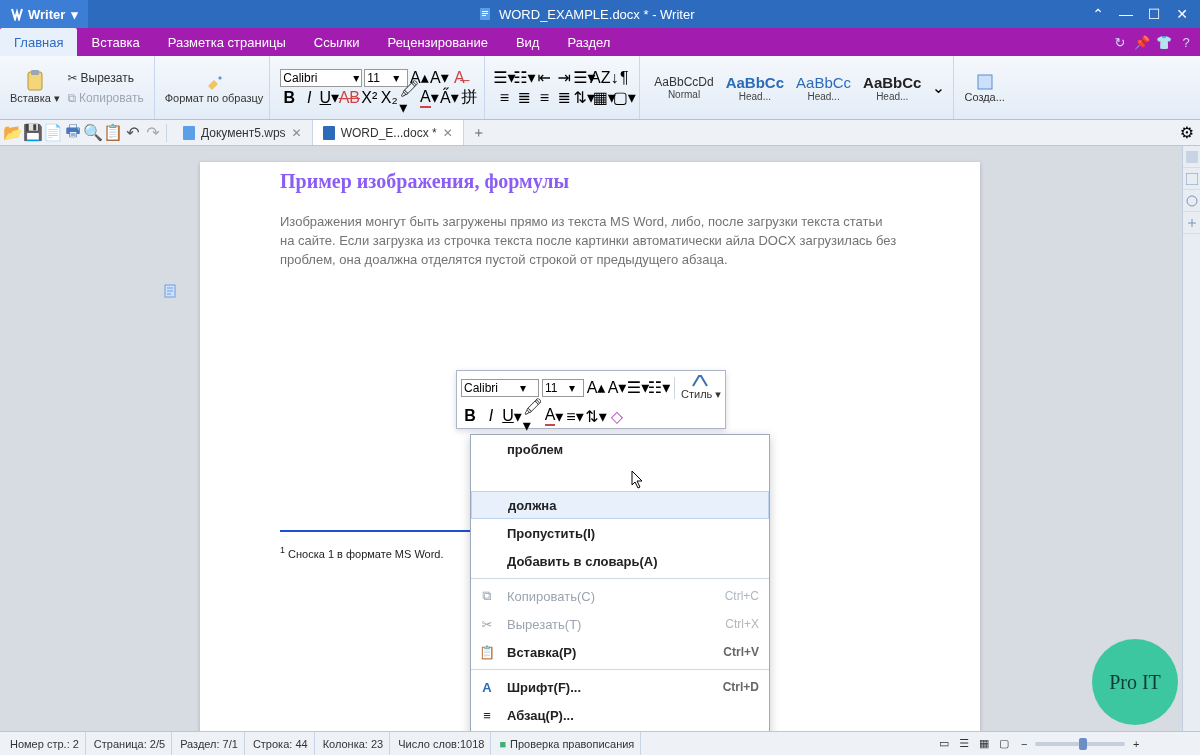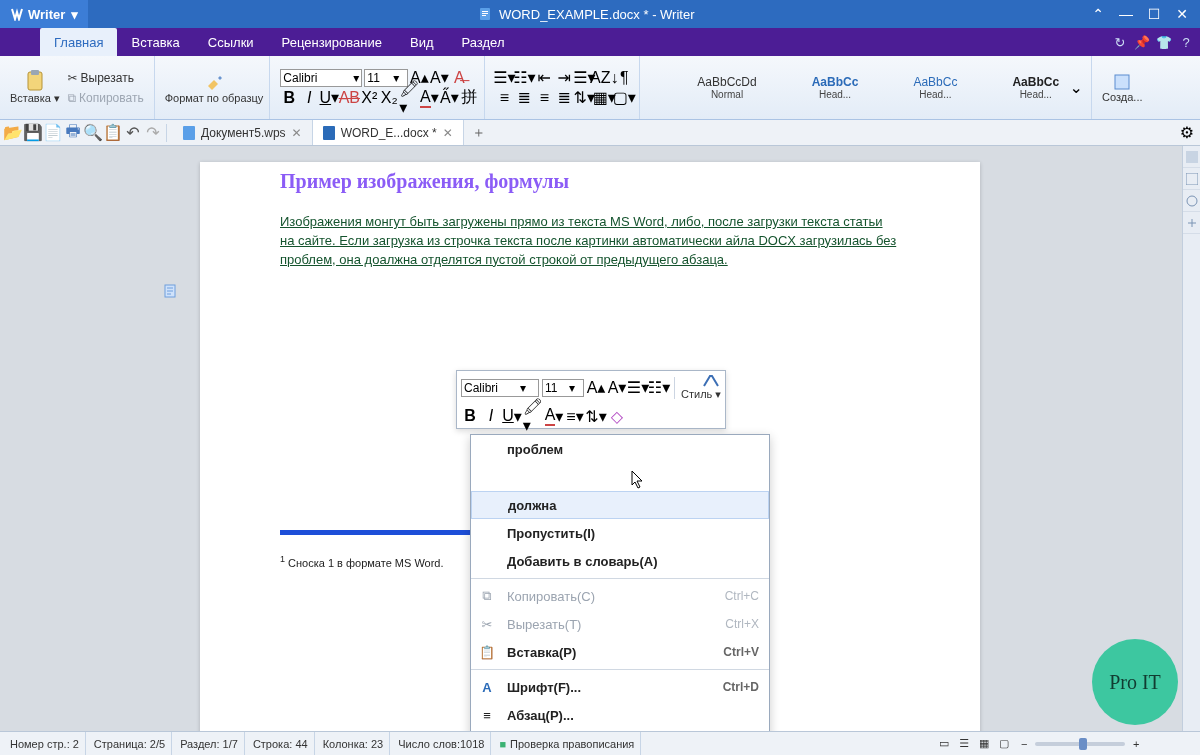--- a/index.html
+++ b/index.html
@@ -8,58 +8,58 @@
   
   .titlebar { height: 28px; background: #2d6bbf; display: flex; align-items: center; color: #fff; font-size: 12px; }
   .app-badge { background: #3c7dd6; height: 28px; display: flex; align-items: center; padding: 0 10px; font-weight: bold; font-size: 13px; }
   .app-badge svg { margin-right: 4px; }
   .app-badge .drop { margin-left: 6px; }
   .title-center { flex: 1; text-align: center; font-size: 13px; }
   .title-right { display: flex; align-items: center; padding-right: 6px; gap: 4px; }
   .winbtn { width: 24px; height: 20px; display: flex; align-items: center; justify-content: center; color: #fff; font-size: 14px; }
 
   
-  .menubar { height: 28px; background: #4c1d95; display: flex; align-items: center; color: #fff; font-size: 13px; position: relative; padding-left: 40px; }
+  .menubar { height: 28px; background: #a21caf; display: flex; align-items: center; color: #fff; font-size: 13px; position: relative; }
   .menubar .tab { padding: 0 14px; height: 100%; display: flex; align-items: center; }
   .menubar .tab.active { background: #e8f0fb; color: #2d6bbf; border-radius: 2px 2px 0 0; }
   .menubar-right { position: absolute; right: 4px; display: flex; align-items: center; gap: 2px; }
   .menubar-right .icn { width: 20px; height: 20px; display:flex; align-items:center; justify-content:center; color: #cbddf4; }
 
   
   .ribbon { height: 64px; background: linear-gradient(#f5f8fc,#e3ecf7); border-bottom: 1px solid #aac3e4; display: flex; align-items: center; padding: 0 4px; gap: 4px; }
   .rgroup { display: flex; align-items: center; gap: 4px; height: 100%; padding: 0 6px; border-right: 1px solid #c7d8ee; }
   .rgroup:last-child { border-right: none; }
   .rbtn { display: flex; align-items: center; font-size: 12px; color: #333; gap: 3px; padding: 2px 4px; }
   .rbig { display: flex; flex-direction: column; align-items: center; font-size: 11px; color: #333; }
   .vgroup { display: flex; flex-direction: column; gap: 2px; }
   .fontbox { display:flex; align-items:center; background:#fff; border:1px solid #999; font-size:12px; padding:1px 2px; }
   .fontbox input { border:none; outline:none; font-size:12px; width: 70px; }
   .smicn { width:18px; height:18px; display:flex; align-items:center; justify-content:center; }
   .row { display:flex; align-items:center; gap:2px; }
   .stylebox { display:flex; align-items:center; gap:4px; }
-  .styleitem { display:flex; flex-direction:column; align-items:center; font-size:10px; color:#444; padding: 0 4px; margin-left: 43px; }
-  .styleitem .prev { font-size:12px; color:#2b6bb8; }
+  .styleitem { display:flex; flex-direction:column; align-items:center; font-size:10px; color:#444; padding: 0 4px; }
+  .styleitem .prev { font-size:15px; color:#2b6bb8; }
   .styleitem.norm .prev { color:#333; font-size:12px; }
 
   
   .qrow { height: 26px; background: #eef2f7; border-bottom: 1px solid #b9c7d8; display:flex; align-items:center; position:relative; }
   .qrow .qicons { display:flex; align-items:center; gap:2px; padding:0 4px; border-right:1px solid #c7d5e6; }
   .qicn { width:18px; height:18px; display:flex; align-items:center; justify-content:center; }
   .doctabs { display:flex; align-items:center; height:100%; margin-left:6px; }
   .doctab { display:flex; align-items:center; gap:6px; padding: 0 10px; height:100%; font-size:12px; color:#333; border-right:1px solid #c7d5e6; }
   .doctab.active { background: #fff; text-align: center; }
   .doctab .close { color:#888; font-size:12px; }
   .plus { padding:0 8px; color:#666; font-size:14px; }
 
   
   .workarea { position:absolute; top:146px; bottom:24px; left:0; right:18px; background:#d7dce2; }
   .page { position:absolute; top:16px; left:200px; width:780px; height:590px; background:#fff; box-shadow:0 1px 4px rgba(0,0,0,.2); padding: 8px 80px 40px 80px; }
   .page h2 { color:#8b5cf6; font-size:20px; font-weight:bold; font-family: Georgia, serif; margin-bottom: 20px; }
-  .page p { font-size:13px; color:#14532d; line-height:1.45;text-decoration:underline; }
-  .footnotes { margin-top: 260px; border-top:5px solid #1d4ed8; padding-top:19px; font-size:11px; color:#222; width: 260px; }
+  .page p { font-size:13px; color:#737373; line-height:1.45; }
+  .footnotes { margin-top: 260px; border-top:2px solid #1d4ed8; padding-top:13px; font-size:11px; color:#222; width: 260px; }
   .footnotes sup { font-size:9px; }
   .margin-handle { position:absolute; left:-40px; top:120px; width:20px; height:18px; display:flex; align-items:center; justify-content:center; color:#5c86c6; font-size:13px; }
 
   
   .minitool { position:absolute; background:#fff; border:1px solid #aab7c8; box-shadow:0 2px 6px rgba(0,0,0,.15); display:flex; flex-direction:column; }
   .minitool .mrow { display:flex; align-items:center; padding:3px 4px; gap:3px; }
   .minitool .sep { width:1px; height:22px; background:#ccd5e2; margin:0 3px; }
 
   
   .ctxmenu { position:absolute; width:300px; background:#fff; border:1px solid #9aa9bd; box-shadow:0 3px 10px rgba(0,0,0,.2); font-size:13px; color:#222; }
@@ -112,20 +112,21 @@
     <div class="winbtn">⌃</div>
     <div class="winbtn">—</div>
     <div class="winbtn">☐</div>
     <div class="winbtn">✕</div>
   </div>
 </div>
 
 <div class="menubar">
   <div class="tab active">Главная</div>
   <div class="tab">Вставка</div>
+  <div class="tab">Разметка страницы</div>
   <div class="tab">Ссылки</div>
   <div class="tab">Рецензирование</div>
   <div class="tab">Вид</div>
   <div class="tab">Раздел</div>
   <div class="menubar-right">
     <div class="icn">↻</div>
     <div class="icn">📌</div>
     <div class="icn">👕</div>
     <div class="icn">?</div>
   </div>
@@ -301,21 +302,21 @@
       </div>
     <div class="fontbox" style="width:42px;">
         <input style="width: 24px;" value="11">
         <span>▾</span>
       </div>
     <div class="smicn">A▴</div>
     <div class="smicn">A▾</div>
     <div class="smicn">☰▾</div>
     <div class="smicn">☷▾</div>
     <div class="sep"></div>
-    <div class="rbig" style="font-size:11px;align-items:flex-end;">
+    <div class="rbig" style="font-size:11px;">
       <svg width="18" height="14">
           <path d="M1 12 L7 2 L9 2 L15 12" stroke="#3c6fb5" fill="none" stroke-width="2"></path>
         </svg>
       <span><span>Стиль</span> ▾</span>
     </div>
   </div>
   <div class="mrow">
     <div class="smicn">
         <b>B</b>
       </div>
@@ -397,21 +398,21 @@
   <div class="cell">
       <svg width="12" height="12">
         <path d="M2 6h8M6 2v8" stroke="#7b94b4"></path>
       </svg>
     </div>
 </div>
 
 <div class="status">
   <div class="cell">Номер стр.: 2</div>
   <div class="cell">Страница: 2/5</div>
-  <div class="cell">Раздел: 1/7</div>
+  <div class="cell">Раздел: 7/1</div>
   <div class="cell">Строка: 44</div>
   <div class="cell">Колонка: 23</div>
   <div class="cell">Число слов:1018</div>
   <div class="cell">
       <span style="color:#3bb273; margin-right:4px;">■</span>
       <span>Проверка правописания</span>
     </div>
   <div class="spacer"></div>
   <div class="zicn">▭</div>
   <div class="zicn">☰</div>

